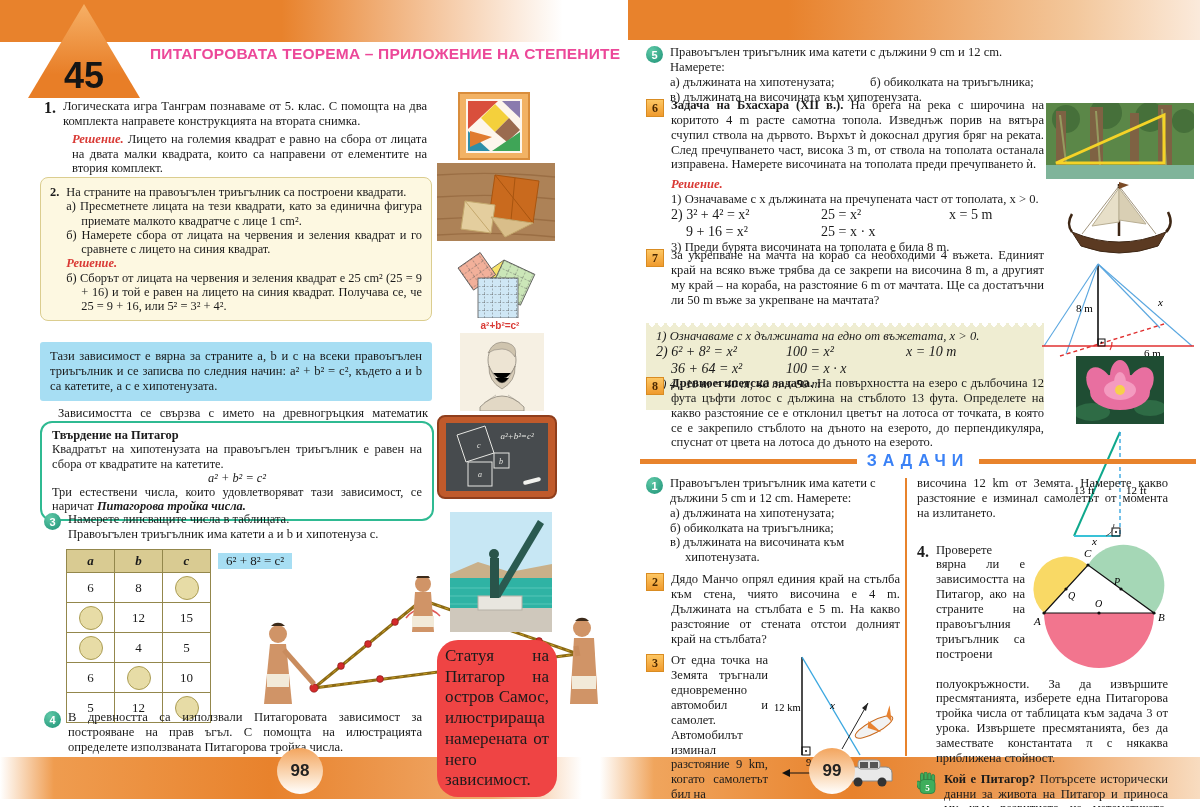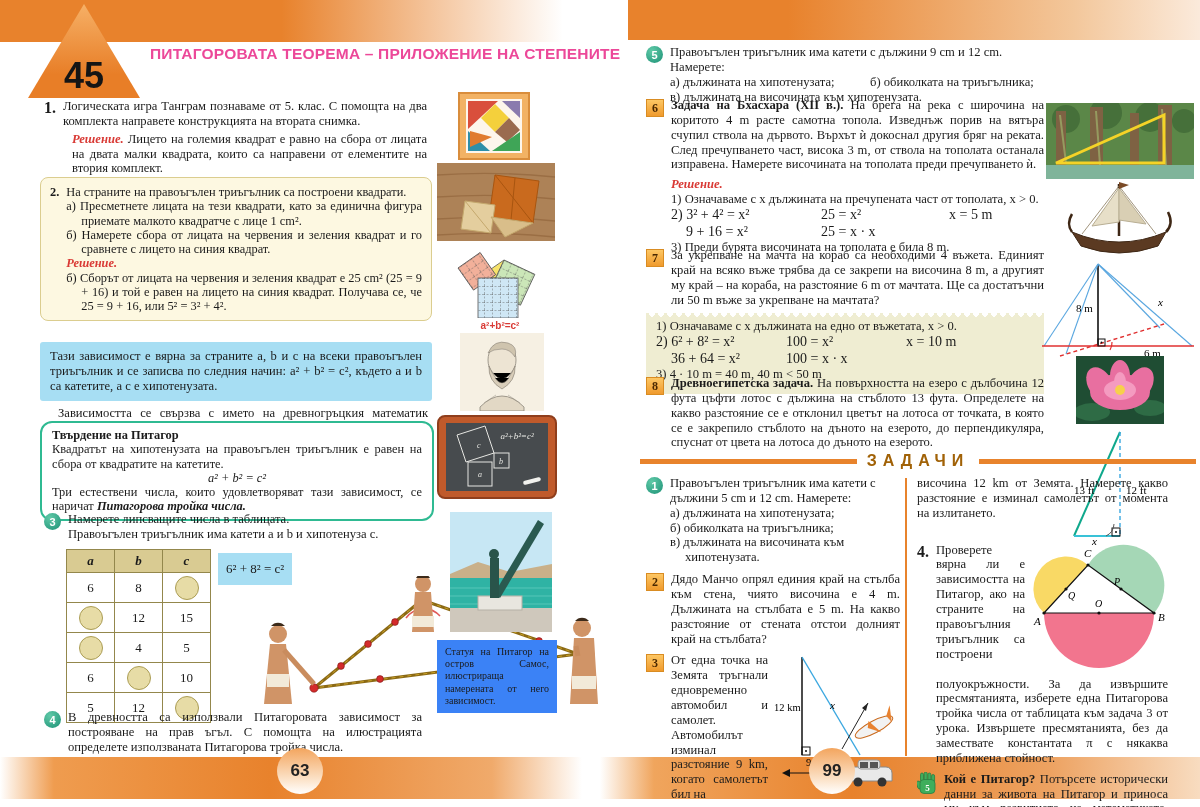--- a/index.html
+++ b/index.html
@@ -31,37 +31,37 @@
       font:bold 17px "Liberation Sans",sans-serif;color:#222;}
   .lesson-tri{position:absolute;left:28px;top:4px;width:112px;height:94px;
       clip-path:polygon(50% 0,100% 100%,0 100%);
       background:linear-gradient(180deg,#f6b066,#e87e27 75%);
       display:flex;align-items:flex-end;justify-content:center;}
   .lesson-tri span{font:bold 36px "Liberation Sans",sans-serif;color:#151515;line-height:1;padding-bottom:4px;}
   .lesson-title{position:absolute;left:150px;top:45px;font:bold 15.5px "Liberation Sans",sans-serif;color:#ec4899;letter-spacing:.2px;}
   .box-yellow{background:#fdf8e1;border:1.2px solid #dbcd8f;border-radius:8px;padding:7px 9px;}
   .box-blue{background:#a7def3;padding:7px 10px;border-radius:3px;}
   .box-green{background:#fff;border:2px solid #2fba92;border-radius:12px;padding:5px 10px;}
-  .chip{background:#a7def3;padding:8px 8px;font-size:13px;}
+  .chip{background:#a7def3;padding:0 8px;font-size:13px;}
   .center{text-align:center;}
   table.t3{border-collapse:collapse;}
   .t3 th,.t3 td{border:1px solid #93874c;width:45px;text-align:center;font-size:13px;}
   .t3 th{background:#d9cb92;font-style:italic;height:20px;}
   .t3 td{height:27px;}
   .circ{display:inline-block;width:22px;height:22px;border-radius:50%;background:#e7dca6;border:1px solid #ab9d55;vertical-align:middle;}
   .sol-grid{display:grid;grid-template-columns:150px 128px auto;line-height:1.18;font-size:14px;}
-  .sol-box{position:relative;background:#efedd2;padding:6px 10px 12px;margin-top:6px;}
+  .sol-box{position:relative;background:#efedd2;padding:6px 10px 18px;margin-top:16px;font-style:italic;}
   .sol-box::before{content:"";position:absolute;top:-2px;left:2px;right:2px;height:6px;
       background-image:radial-gradient(circle at 4px 3px,#ffffff 2.6px,rgba(255,255,255,0) 2.9px);
       background-size:9px 6px;background-repeat:repeat-x;}
   .tasks-head{position:absolute;left:640px;top:452px;width:556px;display:flex;align-items:center;gap:10px;}
   .tasks-head .bar{flex:1;height:5px;background:#e8832c;}
-  .tasks-head .ttl{font:bold 16px "Liberation Sans",sans-serif;letter-spacing:6px;color:#a16207;}
+  .tasks-head .ttl{font:bold 16px "Liberation Sans",sans-serif;letter-spacing:6px;color:#3b82f6;}
   .divider{position:absolute;left:905px;top:478px;width:2px;height:278px;background:#e8832c;}
-  .cap-blue{background:#3b82f6;padding:6px 8px;font-size:10px;line-height:1.22;text-align:justify;}
+  .cap-blue{background:#ef4444;padding:6px 8px;font-size:17px;line-height:1.22;text-align:justify;border-radius:21px;}
   .fig{position:absolute;}
   svg text{font-family:"Liberation Serif",serif;}
   .it{font-style:italic;}
 </style>
 </head>
 <body>
 
 <div class="sheet">
 
   <div class="band band-tl"></div>
@@ -305,21 +305,21 @@
       </g>
     <rect y="96" width="102" height="24" fill="#cfc8bc"></rect>
     <rect x="28" y="84" width="44" height="14" fill="#e8e6df" stroke="#b5b0a5"></rect>
     <polygon points="44,82 88,8 94,12 50,86" fill="#2a5a50"></polygon>
     <rect x="40" y="46" width="9" height="40" fill="#29544a"></rect>
     <circle cx="44" cy="42" r="5" fill="#29544a"></circle>
   </svg>
 
   <div class="abs cap-blue" style="left:437px;top:640px;width:104px">Статуя на Питагор на остров Самос, илюстрираща намерената от него зависимост.</div>
 
-  <div class="page-circ" style="left:277px">63</div>
+  <div class="page-circ" style="left:277px">98</div>
 
   <div class="abs" style="left:646px;top:45px;width:398px">
     <div class="row">
       <span class="gc">5</span>
       <div class="txt" style="flex:1;text-align:left">
         <div>Правоъгълен триъгълник има катети с дължини 9 cm и 12 cm. Намерете:</div>
         <div style="position:relative">
           <span>а) дължината на хипотенузата;</span>
           <span style="position:absolute;left:200px">б) обиколката на триъгълника;</span>
         </div>

